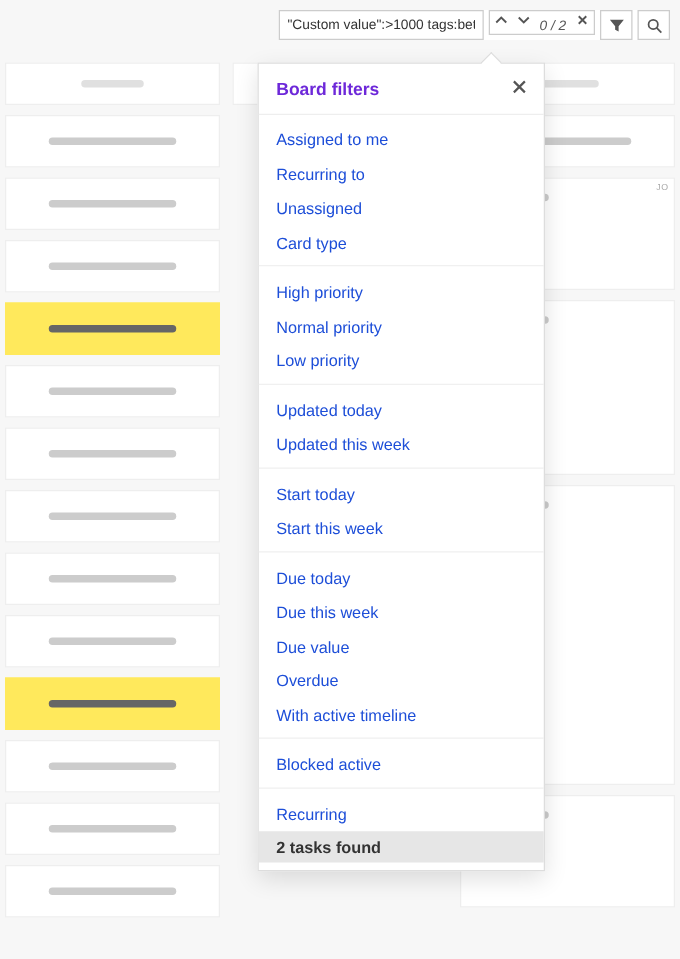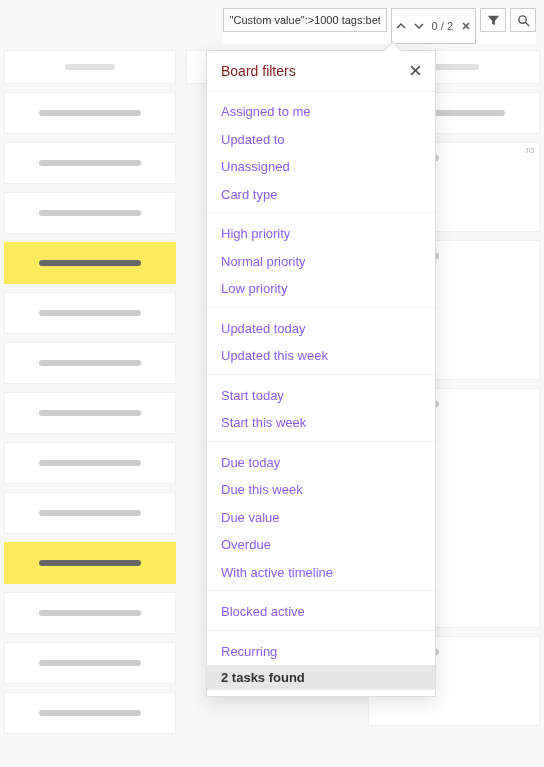--- a/index.html
+++ b/index.html
@@ -22,24 +22,25 @@
   .search-input {
     height: 24px;
     width: 164px;
     border: 1px solid #ccc;
     font-size: 11px;
     padding: 0 6px;
     color: #333;
   }
   .nav-group {
     display: flex;
-    align-items: center;
+    align-items: flex-end;
     border: 1px solid #ccc;
-    height: 36px;
-    background: #fff;
+    height: 20px;
+    background: #fff;
+    font-style: italic;
   }
   .nav-btn {
     border: none;
     background: none;
     width: 18px;
     height: 22px;
     display: flex;
     align-items: center;
     justify-content: center;
     cursor: pointer;
@@ -150,36 +151,36 @@
   }
   .panel-header {
     display: flex;
     justify-content: space-between;
     align-items: center;
     padding: 12px 14px 12px 14px;
     border-bottom: 1px solid #eee;
   }
   .panel-title {
     font-size: 14px;
-    font-weight: normal;
-    color: #7f1d1d;
+    font-weight: bold;
+    color: #6d28d9;
   }
   .panel-close {
     cursor: pointer;
     color: #666;
     font-size: 16px;
     line-height: 1;
     border:none;
     background:none;
   }
   .panel-body { padding: 6px 0; }
   .section-gap { height: 8px; border-top:1px solid #f0f0f0; margin-top:4px; padding-top:4px;}
   .filter-item {
     font-size: 13px;
-    color: #8b5cf6;
+    color: #1d4ed8;
     padding: 4px 14px;
     cursor: pointer;
     display: flex;
     justify-content: space-between;
     align-items: center;
     line-height: 1.5;
   }
   .found-row {
     background: #e6e6e6;
     font-weight: bold;
@@ -302,21 +303,21 @@
   <div class="panel-header">
     <span class="panel-title">Board filters</span>
     <button class="panel-close">
       <svg viewBox="0 0 10 10" width="11" height="11">
           <path d="M1 1 L9 9 M9 1 L1 9" stroke="#555" stroke-width="1.6"></path>
         </svg>
     </button>
   </div>
   <div class="panel-body" id="panel-body">
       <div class="filter-item">Assigned to me</div>
-      <div class="filter-item">Updated to</div>
+      <div class="filter-item">Recurring to</div>
       <div class="filter-item">Unassigned</div>
       <div class="filter-item">Card type</div>
       <div class="section-gap"></div>
       <div class="filter-item">High priority</div>
       <div class="filter-item">Normal priority</div>
       <div class="filter-item">Low priority</div>
       <div class="section-gap"></div>
       <div class="filter-item">Updated today</div>
       <div class="filter-item">Updated this week</div>
       <div class="section-gap"></div>

